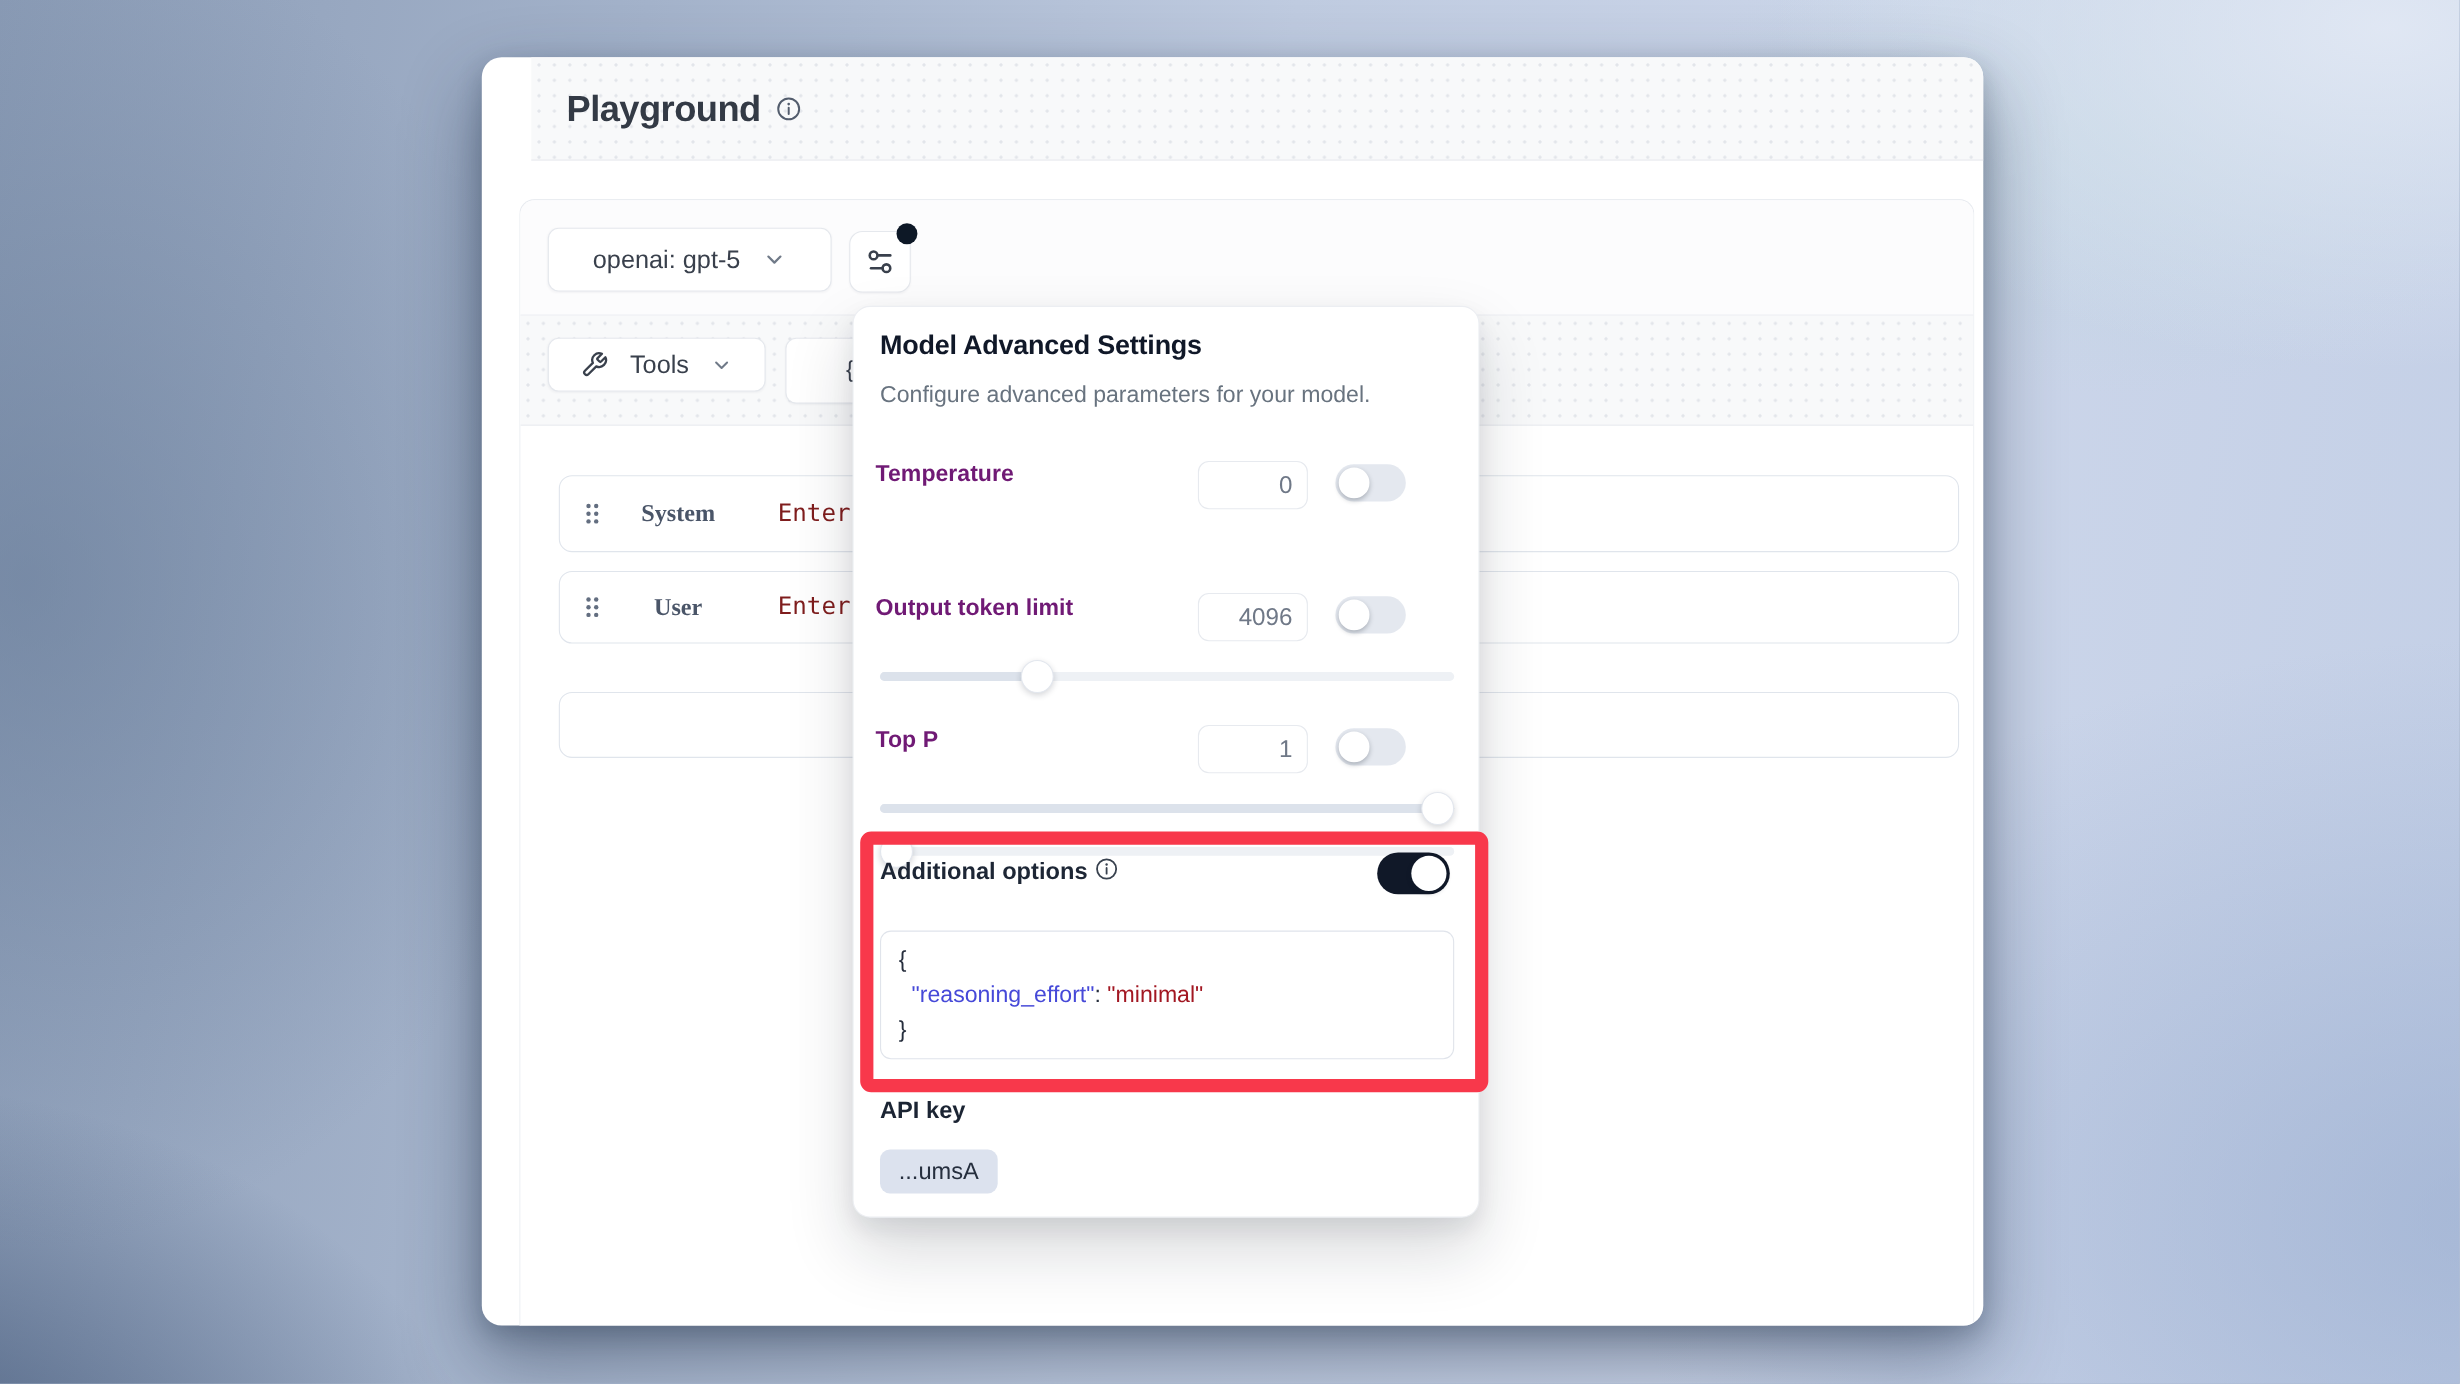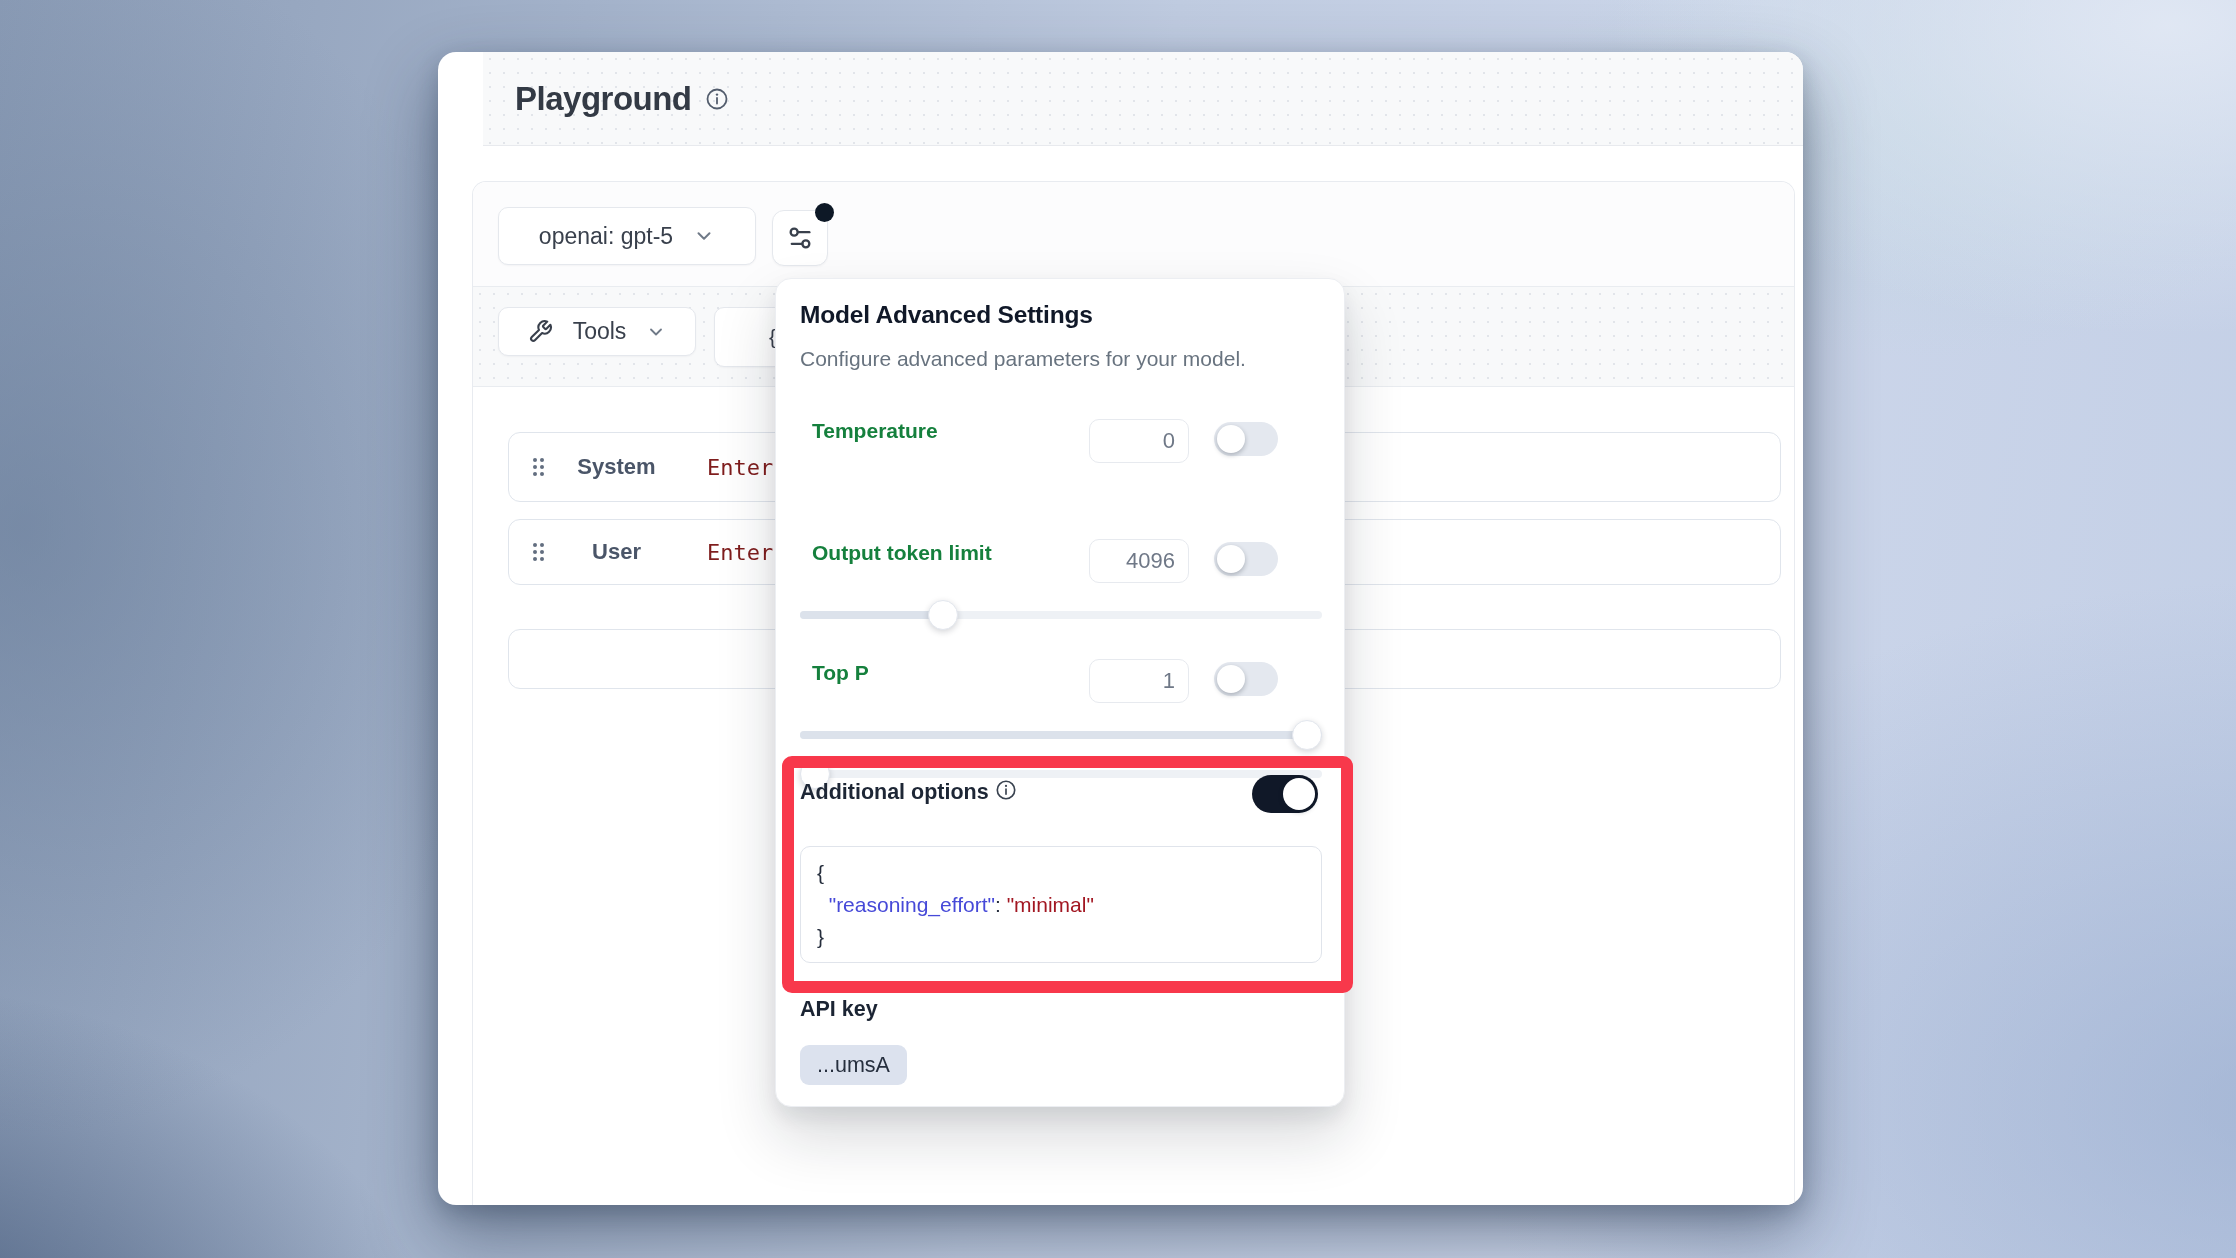--- a/index.html
+++ b/index.html
@@ -30,28 +30,28 @@
   .settings-btn{left:299px;top:28px;width:56px;height:56px;border-radius:12px;}
   .settings-dot{position:absolute;right:-7px;top:-8px;width:19px;height:19px;border-radius:50%;background:#0d1826;}
   .tools-btn{left:25px;top:20px;width:198px;height:49px;font-weight:500;}
   .json-btn{left:241px;top:20px;width:130px;height:60px;font-family:"DejaVu Sans Mono",monospace;font-size:21px;}
   
   .msg-row{position:absolute;left:35px;width:1273px;background:#fff;border:1.5px solid #e0e5ec;border-radius:12px;}
   .row-system{top:250px;height:70px;}
   .row-user{top:337px;height:66px;}
   .row-empty{top:447px;height:60px;}
   .row-handle{position:absolute;left:22px;top:50%;transform:translateY(-50%);}
-  .row-role{position:absolute;left:50px;width:115px;top:50%;transform:translateY(-50%);text-align:center;font-size:22px;font-weight:600;color:#4a5568;}
+  .row-role{position:absolute;left:50px;width:115px;top:50%;transform:translateY(-50%);text-align:center;font-size:22px;font-weight:600;color:#4a5568;font-family:Liberation Serif, serif;}
   .row-placeholder{position:absolute;left:198px;top:50%;transform:translateY(-50%);font-family:"DejaVu Sans Mono",monospace;font-size:22px;color:#7f1d1d;}
   
   .popover{position:absolute;left:775px;top:278px;width:570px;height:829px;background:#fff;border:1px solid #eceef2;border-radius:16px;
     box-shadow:0 10px 20px rgba(16,24,40,.08),0 30px 60px rgba(16,24,40,.16);z-index:5;}
   .pop-title{position:absolute;left:24px;top:22px;font-size:24.5px;font-weight:700;color:#101828;letter-spacing:-.2px;}
   .pop-sub{position:absolute;left:24px;top:68px;font-size:21px;color:#68737f;}
-  .param-label{position:absolute;left:36px;font-size:21px;font-weight:600;color:#15803d;}
+  .param-label{position:absolute;left:20px;font-size:21px;font-weight:600;color:#701a75;}
   .num-input{position:absolute;left:313px;width:100px;height:44px;border:1.5px solid #e7eaef;border-radius:10px;background:#fff;
     display:flex;align-items:center;justify-content:flex-end;padding-right:13px;font-size:22px;color:#6f7887;}
   .switch{position:absolute;left:438px;width:64px;height:34px;border-radius:17px;background:#e4e8ef;cursor:pointer;}
   .switch .knob{position:absolute;left:3px;top:3px;width:28px;height:28px;border-radius:50%;background:#fff;box-shadow:0 2px 5px rgba(16,24,40,.28);}
   .switch.on{background:#101828;}
   .switch.on .knob{left:auto;right:3px;}
   .slider{position:absolute;left:24px;width:522px;height:30px;cursor:pointer;}
   .slider .track{position:absolute;left:0;right:0;top:11px;height:8px;border-radius:4px;background:#eef1f5;}
   .slider .fill{position:absolute;left:0;top:11px;height:8px;border-radius:4px;background:#dce2eb;}
   .slider .thumb{position:absolute;top:0;width:30px;height:30px;border-radius:50%;background:#fff;border:1px solid #e3e7ee;box-shadow:0 2px 6px rgba(16,24,40,.18);}

